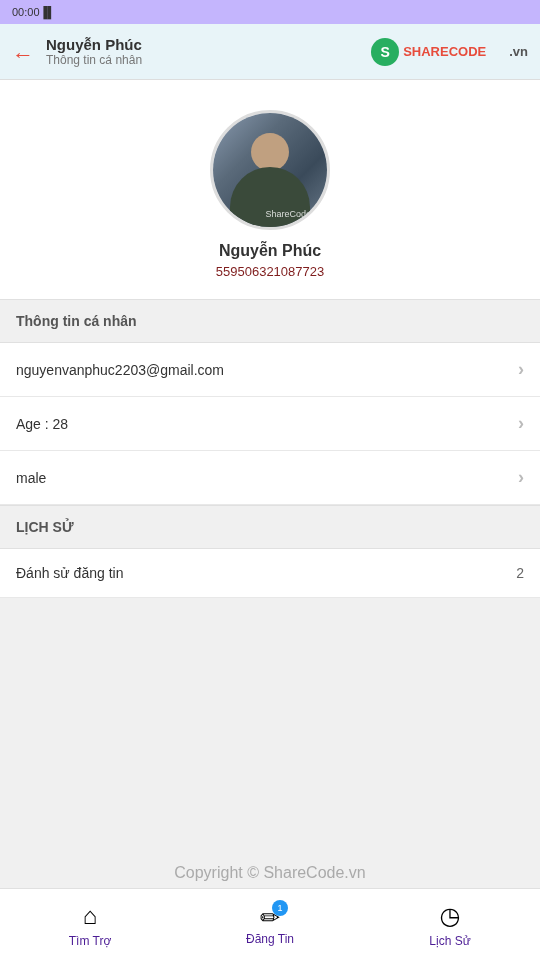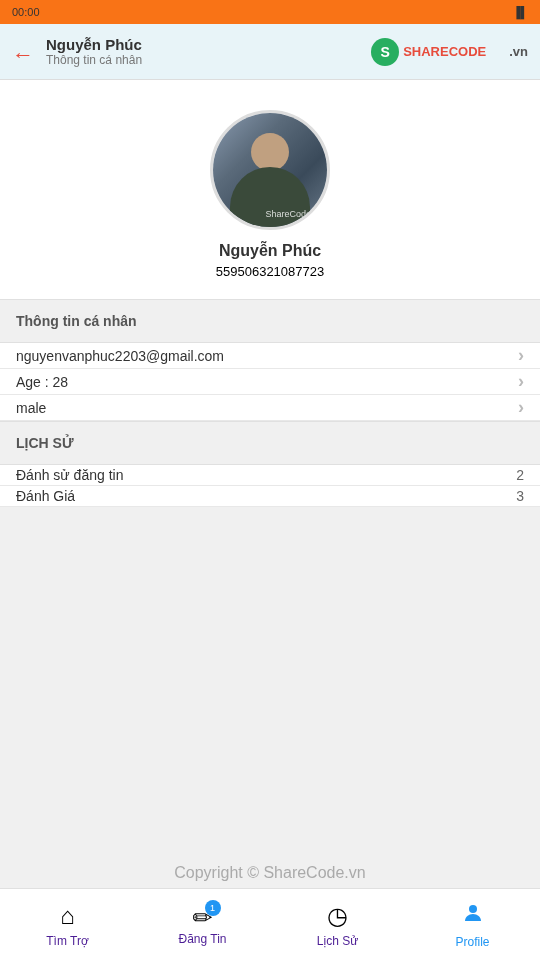--- a/index.html
+++ b/index.html
@@ -9,24 +9,23 @@
       height: 960px;
       font-family: 'Segoe UI', Arial, sans-serif;
       background: #f0f0f0;
       overflow: hidden;
       position: relative;
     }
 
     
     .status-bar {
       height: 24px;
-      background: #f97316;
-      display: flex;
-      align-items: center;
-      justify-content: space-between;
+      background: #c4b5fd;
+      display: flex;
+      align-items: center;
       padding: 0 12px;
       font-size: 11px;
       color: #333;
     }
 
     
     .header {
       background: #e8f4f8;
       height: 56px;
       display: flex;
@@ -134,21 +133,21 @@
       pointer-events: none;
     }
     .profile-name {
       font-size: 16px;
       font-weight: 600;
       color: #333;
       margin-bottom: 4px;
     }
     .profile-id {
       font-size: 13px;
-      color: #000000;
+      color: #7f1d1d;
     }
 
     
     .section-header {
       background: #f0f0f0;
       padding: 12px 16px;
       border-top: 1px solid #e0e0e0;
       border-bottom: 1px solid #e0e0e0;
     }
     .section-header-text {
@@ -156,21 +155,21 @@
       font-weight: 600;
       color: #555;
     }
 
     
     .list-item {
       background: white;
       display: flex;
       align-items: center;
       justify-content: space-between;
-      padding: 2px 16px;
+      padding: 16px 16px;
       border-bottom: 1px solid #e8e8e8;
       cursor: pointer;
       gap: 8px;
     }
     .list-item-text {
       font-size: 14px;
       color: #333;
     }
     .chevron {
       color: #bbb;
@@ -306,24 +305,20 @@
 
   <div class="section-header">
     <span class="section-header-text">LỊCH SỬ</span>
   </div>
 
   <div>
     <div class="list-item">
       <span class="list-item-text">Đánh sử đăng tin</span>
       <span class="list-item-value">2</span>
     </div>
-    <div class="list-item">
-      <span class="list-item-text">Đánh Giá</span>
-      <span class="list-item-value">3</span>
-    </div>
   </div>
 
 </div>
 
 <div class="copyright">Copyright © ShareCode.vn</div>
 
 <div class="bottom-nav">
 
   <div class="nav-item">
     <span class="nav-icon">⌂</span>
@@ -336,23 +331,14 @@
       <span class="badge">1</span>
     </div>
     <span class="nav-label">Đăng Tin</span>
   </div>
 
   <div class="nav-item">
     <span class="nav-icon">◷</span>
     <span class="nav-label">Lịch Sử</span>
   </div>
 
-  <div class="nav-item active">
-    <span class="nav-icon" style="color:#2196f3;">
-      <svg width="24" height="24" viewBox="0 0 24 24" fill="#2196f3">
-        <circle cx="12" cy="8" r="4"></circle>
-        <path d="M4 20c0-4 3.6-7 8-7s8 3 8 7H4z"></path>
-      </svg>
-    </span>
-    <span class="nav-label" style="color:#2196f3;">Profile</span>
-  </div>
 
 </div>
 
 </body></html>

